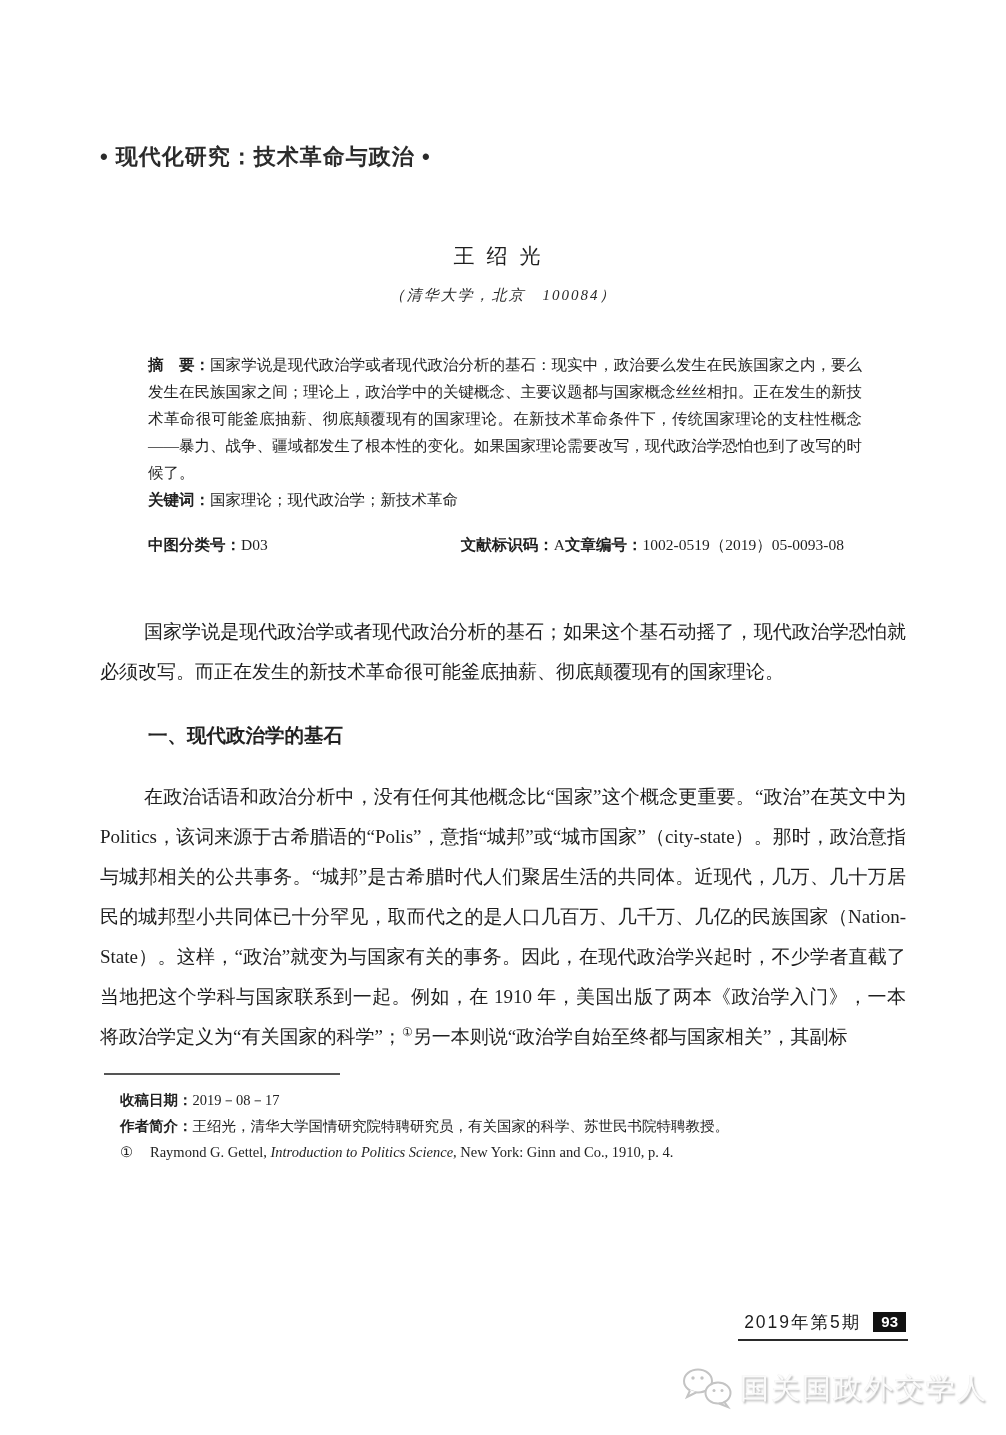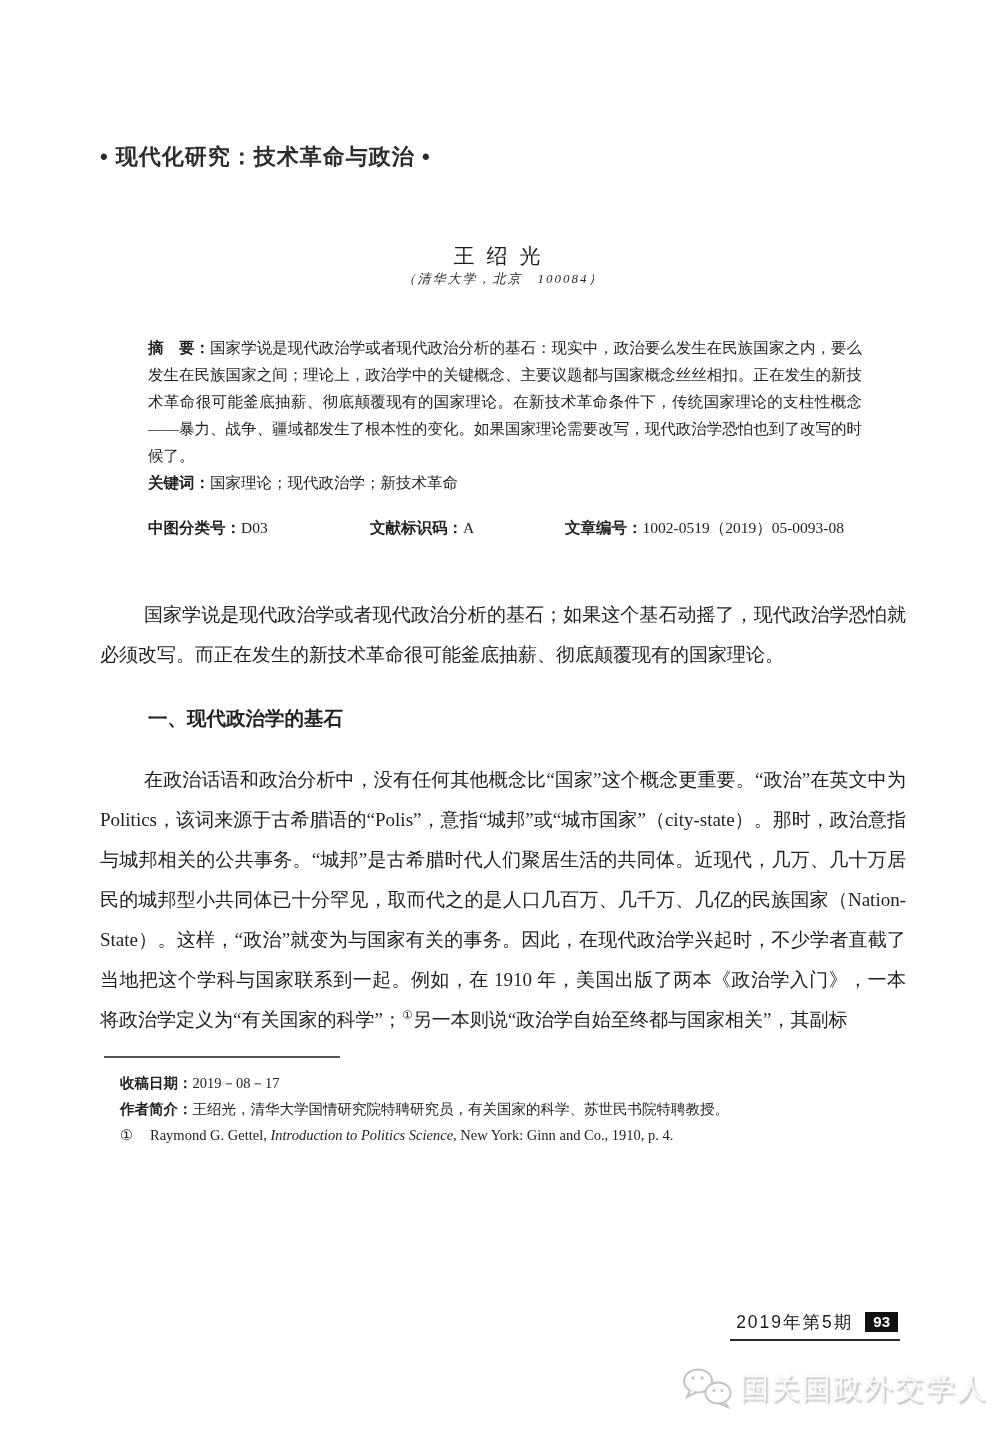--- a/index.html
+++ b/index.html
@@ -35,23 +35,23 @@
   }
 
   .author{
     margin-top:70px;
     text-align:center;
     font-size:21px;
     letter-spacing:12px;
     color:#1e1e1e;
   }
   .affiliation{
-    margin-top:0;
+    margin-top:16px;
     text-align:center;
-    font-size:13px;
+    font-size:15px;
     font-style:italic;
     letter-spacing:2px;
     color:#2a2a2a;
   }
 
   .abstract-block{
     margin:46px 44px 0 48px;
     font-size:15.5px;
     line-height:27px;
     text-align:justify;
@@ -64,21 +64,21 @@
   }
 
   .meta-line{
     margin:22px 30px 0 48px;
     display:flex;
     font-size:15.5px;
     color:#1f1f1f;
   }
   .meta-item{white-space:nowrap;}
   .meta-item.m1{width:222px;}
-  .meta-item.m2{width:195px;}
+  .meta-item.m2{width:195px;text-align:right;}
 
   .body-para{
     margin:0;
     font-size:19px;
     line-height:40px;
     text-align:justify;
     text-indent:44px;
     color:#1e1e1e;
   }
   .para1{margin-top:56px;}
@@ -113,21 +113,21 @@
     line-height:26px;
     color:#222;
   }
   .notes p{margin:0;}
   .notes .inline-label{font-size:14.5px;}
   .fn-ref .fn-mark{display:inline-block;width:30px;}
 
   .page-footer{
     position:absolute;
     top:1310px;
-    right:106px;
+    right:98px;
     border-bottom:2px solid #2a2a2a;
     padding:0 2px 5px 6px;
     font-family:"Liberation Sans","DejaVu Sans",sans-serif;
     font-size:17.5px;
     letter-spacing:2px;
     color:#1c1c1c;
     display:flex;
     align-items:center;
     gap:12px;
   }

